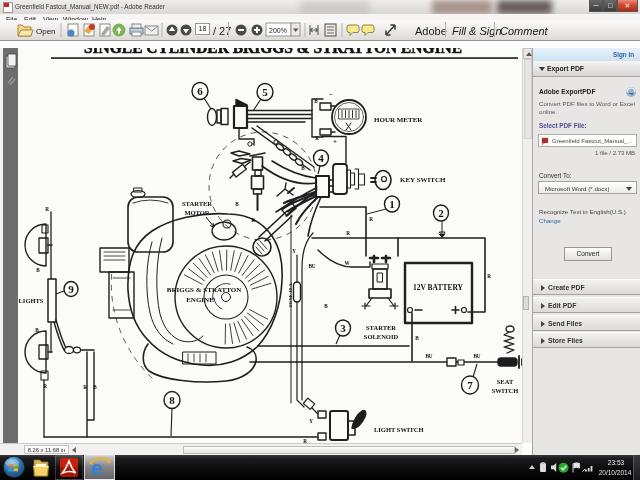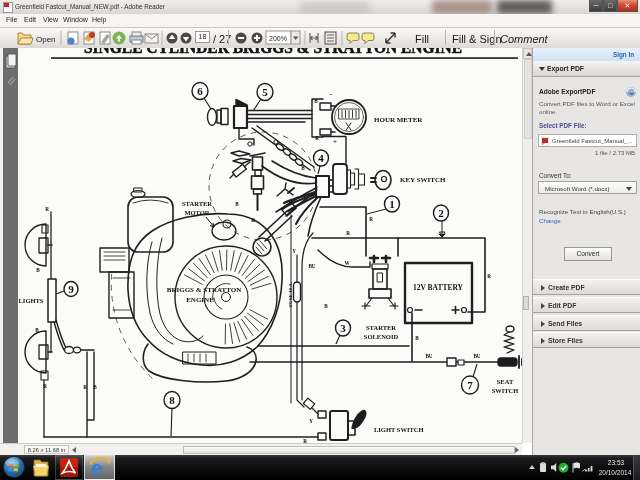--- a/index.html
+++ b/index.html
@@ -7,21 +7,21 @@
   .abs{position:absolute;}
   
   #titlebar{left:0;top:0;width:640px;height:14px;background:linear-gradient(#f0eeec,#d9d6d3);border-bottom:1px solid #b8b5b2;}
   #titletext{left:15px;top:3px;font-size:6.3px;color:#333;}
   .smudge{top:0;height:14px;filter:blur(3px);}
   .winbtn{top:0;height:12px;border:1px solid #555;border-top:none;box-sizing:border-box;color:#fff;text-align:center;font-size:7px;line-height:11px;}
   
   #menubar{left:0;top:14px;width:640px;height:13px;background:#f7f5f3;border-bottom:1px solid #c9c6c3;font-size:7px;color:#222;}
   #menubar span{position:absolute;top:2px;}
   
-  #toolbar{left:0;top:28px;width:640px;height:20px;background:linear-gradient(#fcfbfa,#dddad6);border-bottom:1px solid #96938f;}
+  #toolbar{left:0;top:20px;width:640px;height:20px;background:linear-gradient(#fcfbfa,#dddad6);border-bottom:1px solid #96938f;}
   .tsep{top:2px;width:1px;height:15px;background:#b5b2ae;}
   .tbtxt{font-size:11px;color:#222;top:5px;}
   .pgbox{top:3px;height:12px;background:#fff;border:1px solid #9a978f;box-sizing:border-box;font-size:7px;color:#222;text-align:center;line-height:10px;}
   
   #sidebar{left:0;top:48px;width:18px;height:395px;background:#6d6d6d;border-left:3px solid #f2f1ef;box-sizing:border-box;}
   #page{left:18px;top:48px;width:504px;height:395px;background:#fbfbf9;}
   #vscroll{left:522px;top:48px;width:10px;height:395px;background:#f0efed;border-left:1px solid #d5d2cf;box-sizing:border-box;}
   
   #panel{left:532px;top:48px;width:108px;height:407px;background:#e7e6e4;border-left:1px solid #a9a6a3;box-sizing:border-box;}
   #signin{left:0;top:0;width:107px;height:13px;background:linear-gradient(#e8f1fa,#cfe2f3);border-bottom:1px solid #b5c8da;}
@@ -99,23 +99,23 @@
       <g stroke="#67676a" stroke-width="1.2" fill="none">
         <path d="M78 5 v10 M86 5 v10 M78 10 h8 M80.5 8 l-2 2 l2 2 M83.5 8 l2 2 l-2 2"></path>
         <rect x="93" y="4" width="11" height="12" fill="#eceae8"></rect>
         <path d="M95 7 h7 M95 10 h7 M95 13 h7"></path>
       </g>
       <line x1="110" y1="3" x2="110" y2="17" stroke="#b5b2ae"></line>
       <path d="M117 5 h8 a2 2 0 0 1 2 2 v3.5 a2 2 0 0 1 -2 2 h-4 l-3 3 v-3 h-1 a2 2 0 0 1 -2 -2 v-3.5 a2 2 0 0 1 2 -2 z" fill="#f7e98c" stroke="#8a8655"></path>
       <path d="M132 5 h8 a2 2 0 0 1 2 2 v3.5 a2 2 0 0 1 -2 2 h-4 l-3 3 v-3 h-1 a2 2 0 0 1 -2 -2 v-3.5 a2 2 0 0 1 2 -2 z" fill="#f7e98c" stroke="#8a8655"></path>
       <path d="M154 15 L163 5 M154 15 l0 -4.5 M154 15 l4.5 0 M163 5 l-4.5 0 M163 5 l0 4.5" stroke="#3a3a3c" stroke-width="1.5" fill="none"></path>
     </svg>
-    <div class="tbtxt abs" style="left:415px;color:#1a1a1a;">Fill</div>
+    <div class="tbtxt abs" style="left:415px;color:#1a1a1a;">Adobe</div>
     <div class="tsep abs" style="left:445px;"></div>
-    <div class="tbtxt abs" style="left:452px;color:#1a1a1a;">Fill &amp; Sign</div>
+    <div class="tbtxt abs" style="left:452px;color:#1a1a1a;font-style:italic;">Fill &amp; Sign</div>
     <div class="tsep abs" style="left:494px;"></div>
     <div class="tbtxt abs" style="left:500px;color:#1a1a1a;font-style:italic;">Comment</div>
   </div>
   <div id="sidebar" class="abs"></div>
   <div id="page" class="abs">
   <svg width="504" height="395" viewBox="18 48 504 395" font-family="Liberation Serif, serif">
     <g fill="none" stroke="#1f1f1f" stroke-width="1.4" stroke-linecap="round" stroke-linejoin="round">
 
       <circle cx="263" cy="186" r="54" stroke-width="1" stroke-dasharray="5 6" opacity=".75"></circle>
       <path d="M152 378 A130 130 0 0 1 112 270" stroke-width="1" stroke-dasharray="5 6" opacity=".7"></path>

